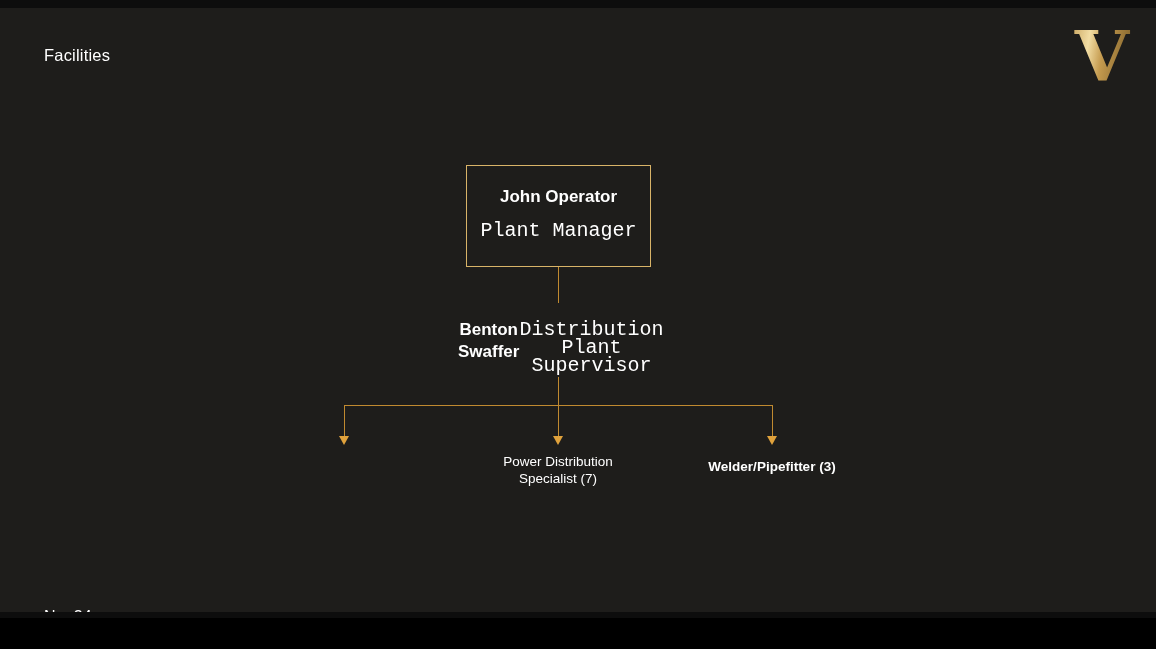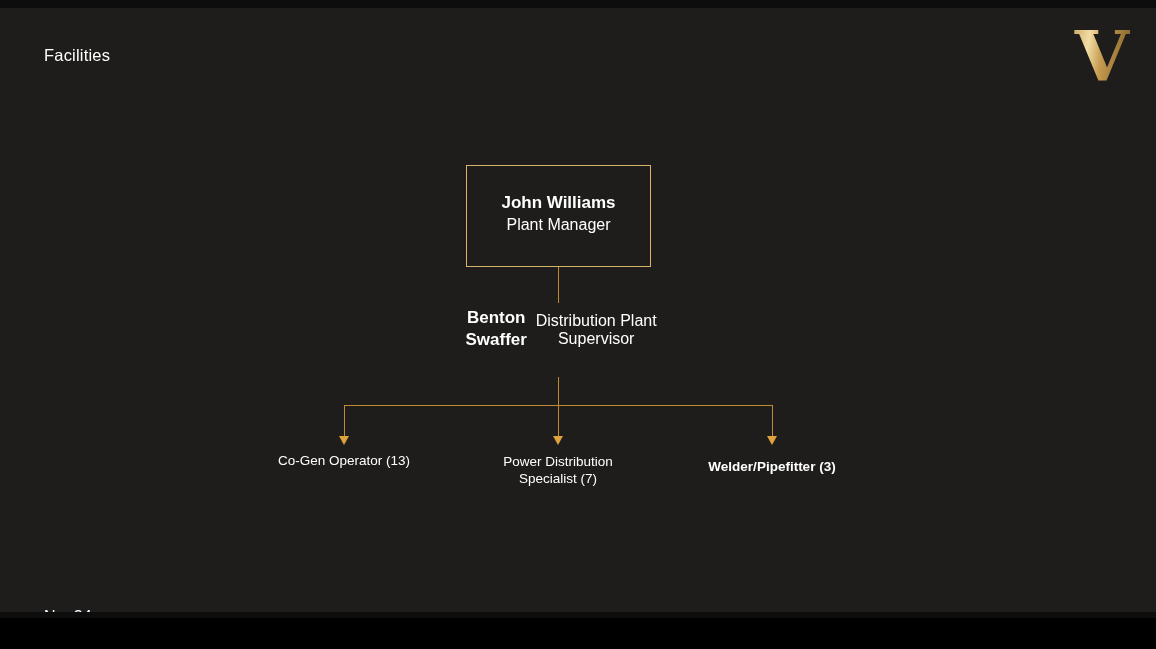--- a/index.html
+++ b/index.html
@@ -67,24 +67,25 @@
     justify-content: center;
     padding-bottom: 6px;
     text-align: center;
   }
   .node-name {
     font-size: 17px;
     font-weight: 700;
     line-height: 22px;
   }
   .node-role {
-    font-size: 16px;
+    font-size: 20px;
     font-weight: 400;
     line-height: 18px;
-    margin-top: 2px;
+    margin-top: 14px;
+    font-family: Liberation Mono, monospace;
   }
   .node-text {
     position: absolute;
     left: 458px;
     top: 307px;
     width: 200px;
     display: flex;
     flex-direction: row;
     align-items: center;
     text-align: center;
@@ -158,41 +159,38 @@
           <stop offset="32%" stop-color="#f2dda4"></stop>
           <stop offset="58%" stop-color="#c49a4e"></stop>
           <stop offset="100%" stop-color="#8a6a30"></stop>
         </linearGradient>
       </defs>
       <text x="32" y="56" text-anchor="middle" font-family="DejaVu Serif, Liberation Serif, serif" font-size="70" font-weight="700" fill="url(#goldgrad)">V</text>
     </svg>
   </div>
 
   <div class="node-box">
-    <div class="node-name">John Williams</div>
+    <div class="node-name">John Operator</div>
     <div class="node-role">Plant Manager</div>
   </div>
 
   <div class="connector v" id="vline-root"></div>
   <div class="connector v" id="vline-supervisor"></div>
   <div class="connector h" id="hline-branch"></div>
   <div class="connector v" id="drop-left"></div>
   <div class="connector v" id="drop-right"></div>
   <div class="arrowhead" id="arrow-left"></div>
   <div class="arrowhead" id="arrow-center"></div>
   <div class="arrowhead" id="arrow-right"></div>
 
   <div class="node-text">
     <div class="node-name">Benton Swaffer</div>
     <div class="node-role">Distribution Plant Supervisor</div>
   </div>
 
-  <div class="leaf-label wide" id="leaf-0">
-    <span>Co-Gen Operator (13)</span>
-  </div>
   <div class="leaf-label" id="leaf-1">
     <span>Power Distribution Specialist (7)</span>
   </div>
   <div class="leaf-label wide" id="leaf-2">
     <span>Welder/Pipefitter (3)</span>
   </div>
 
   <div class="footnote">N = 34</div>
 
   <div class="band bottom"></div>

